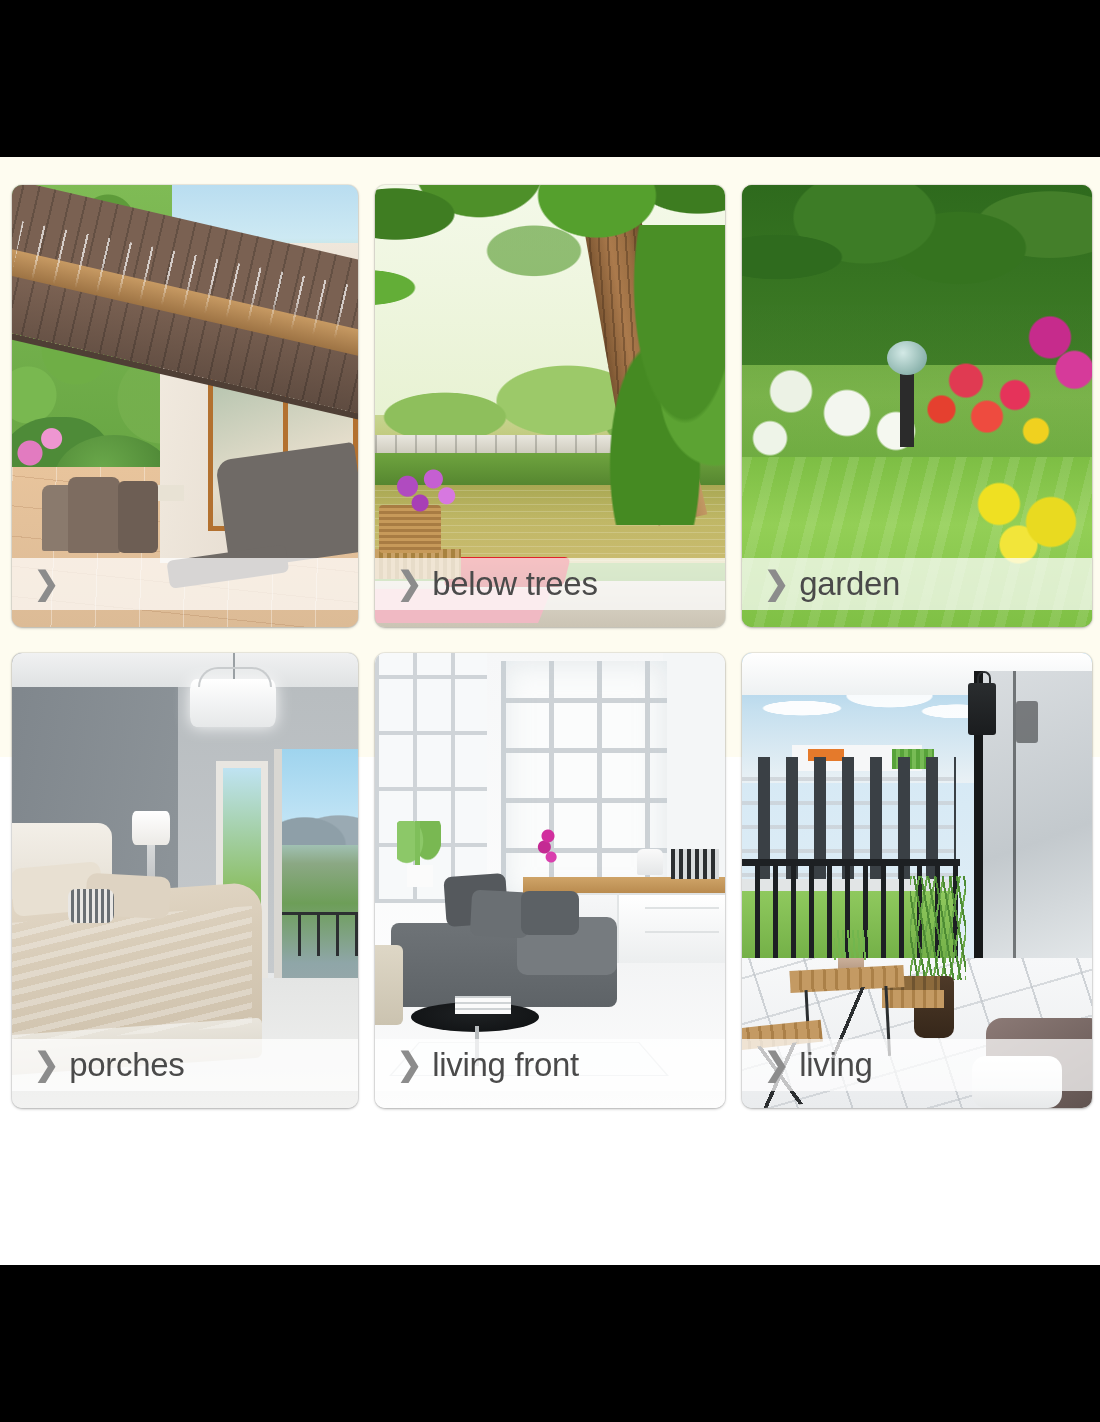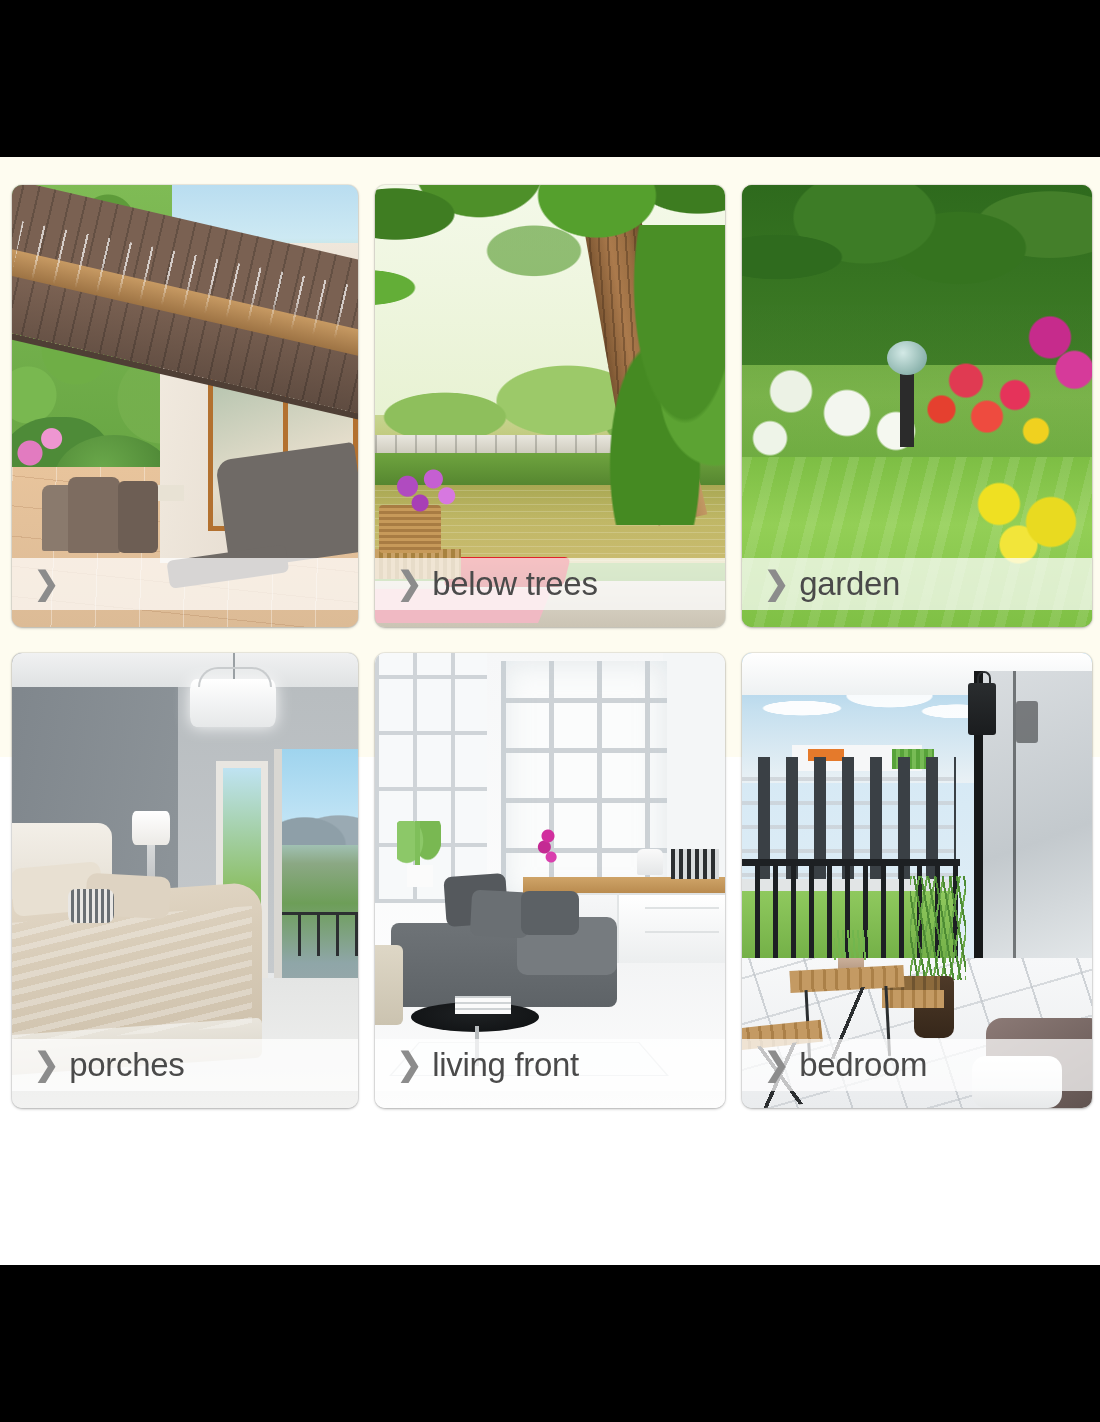--- a/index.html
+++ b/index.html
@@ -582,21 +582,21 @@
             <div class="pot2"></div>
           <div class="ch2b"></div>
             <div class="ch2"></div>
           <div class="potplant"></div>
             <div class="tbl"></div>
             <div class="ch1"></div>
           <div class="cushion"></div>
         </div>
         <div class="caption">
           <span class="chev">❯</span>
-          <span class="txt">bedroom</span>
+          <span class="txt">living</span>
         </div>
       </div>
 
     </div>
   </div>
 
   <div class="bar-bottom"></div>
 </div>
 
 </body></html>

